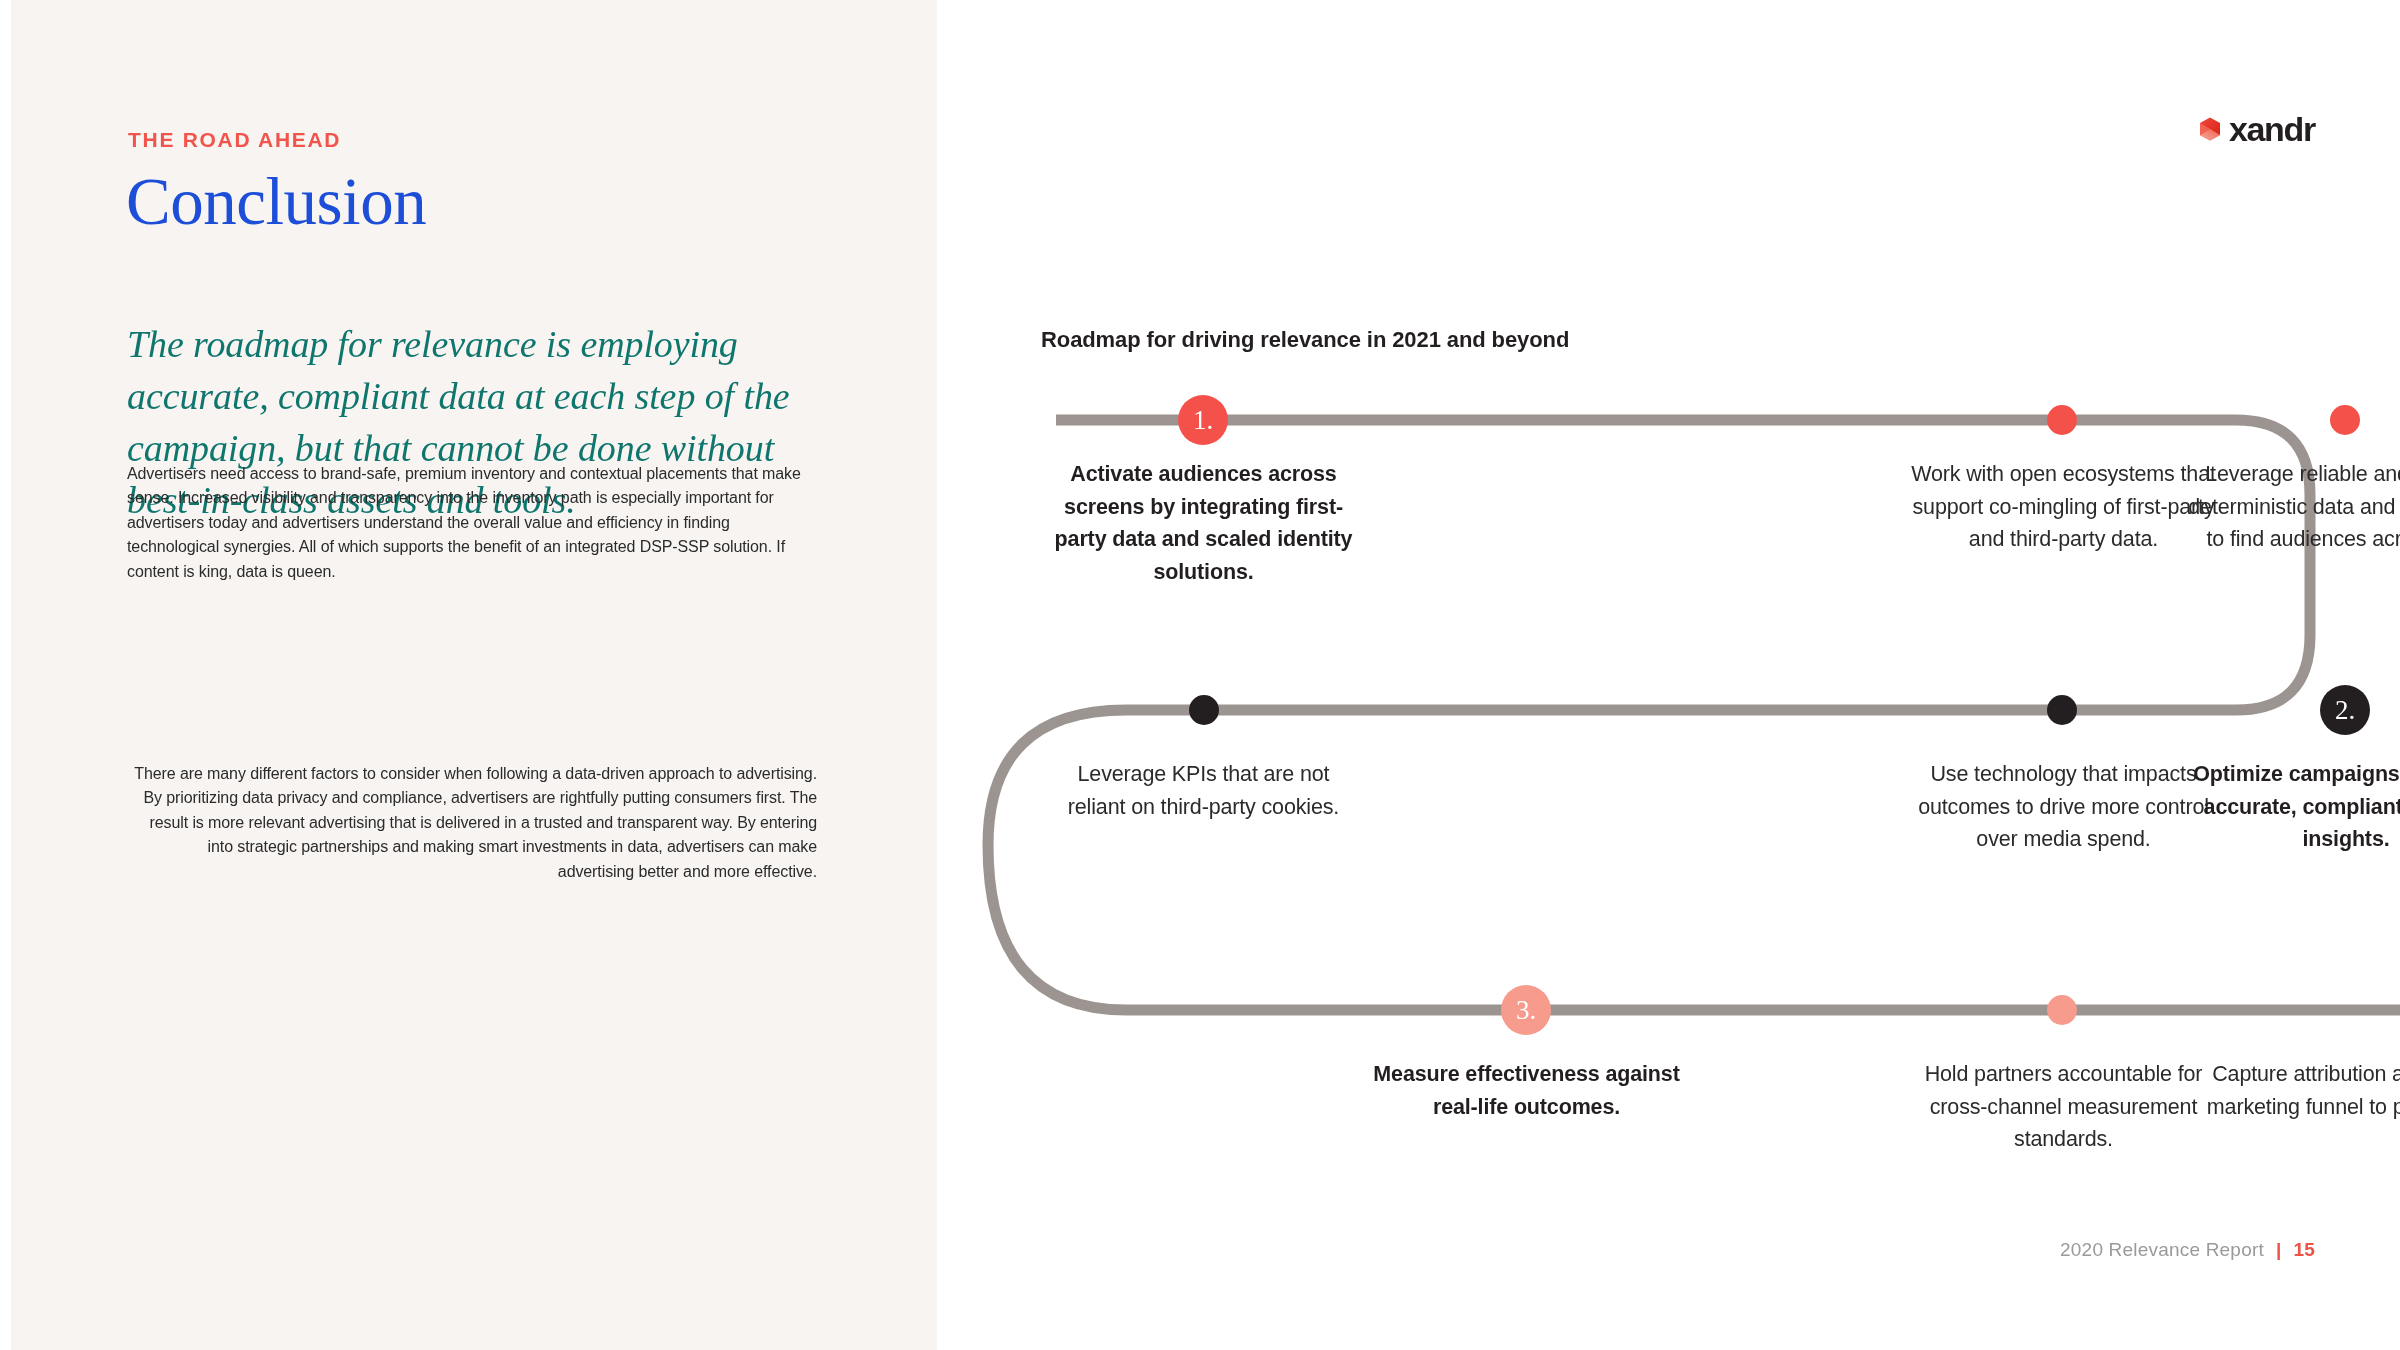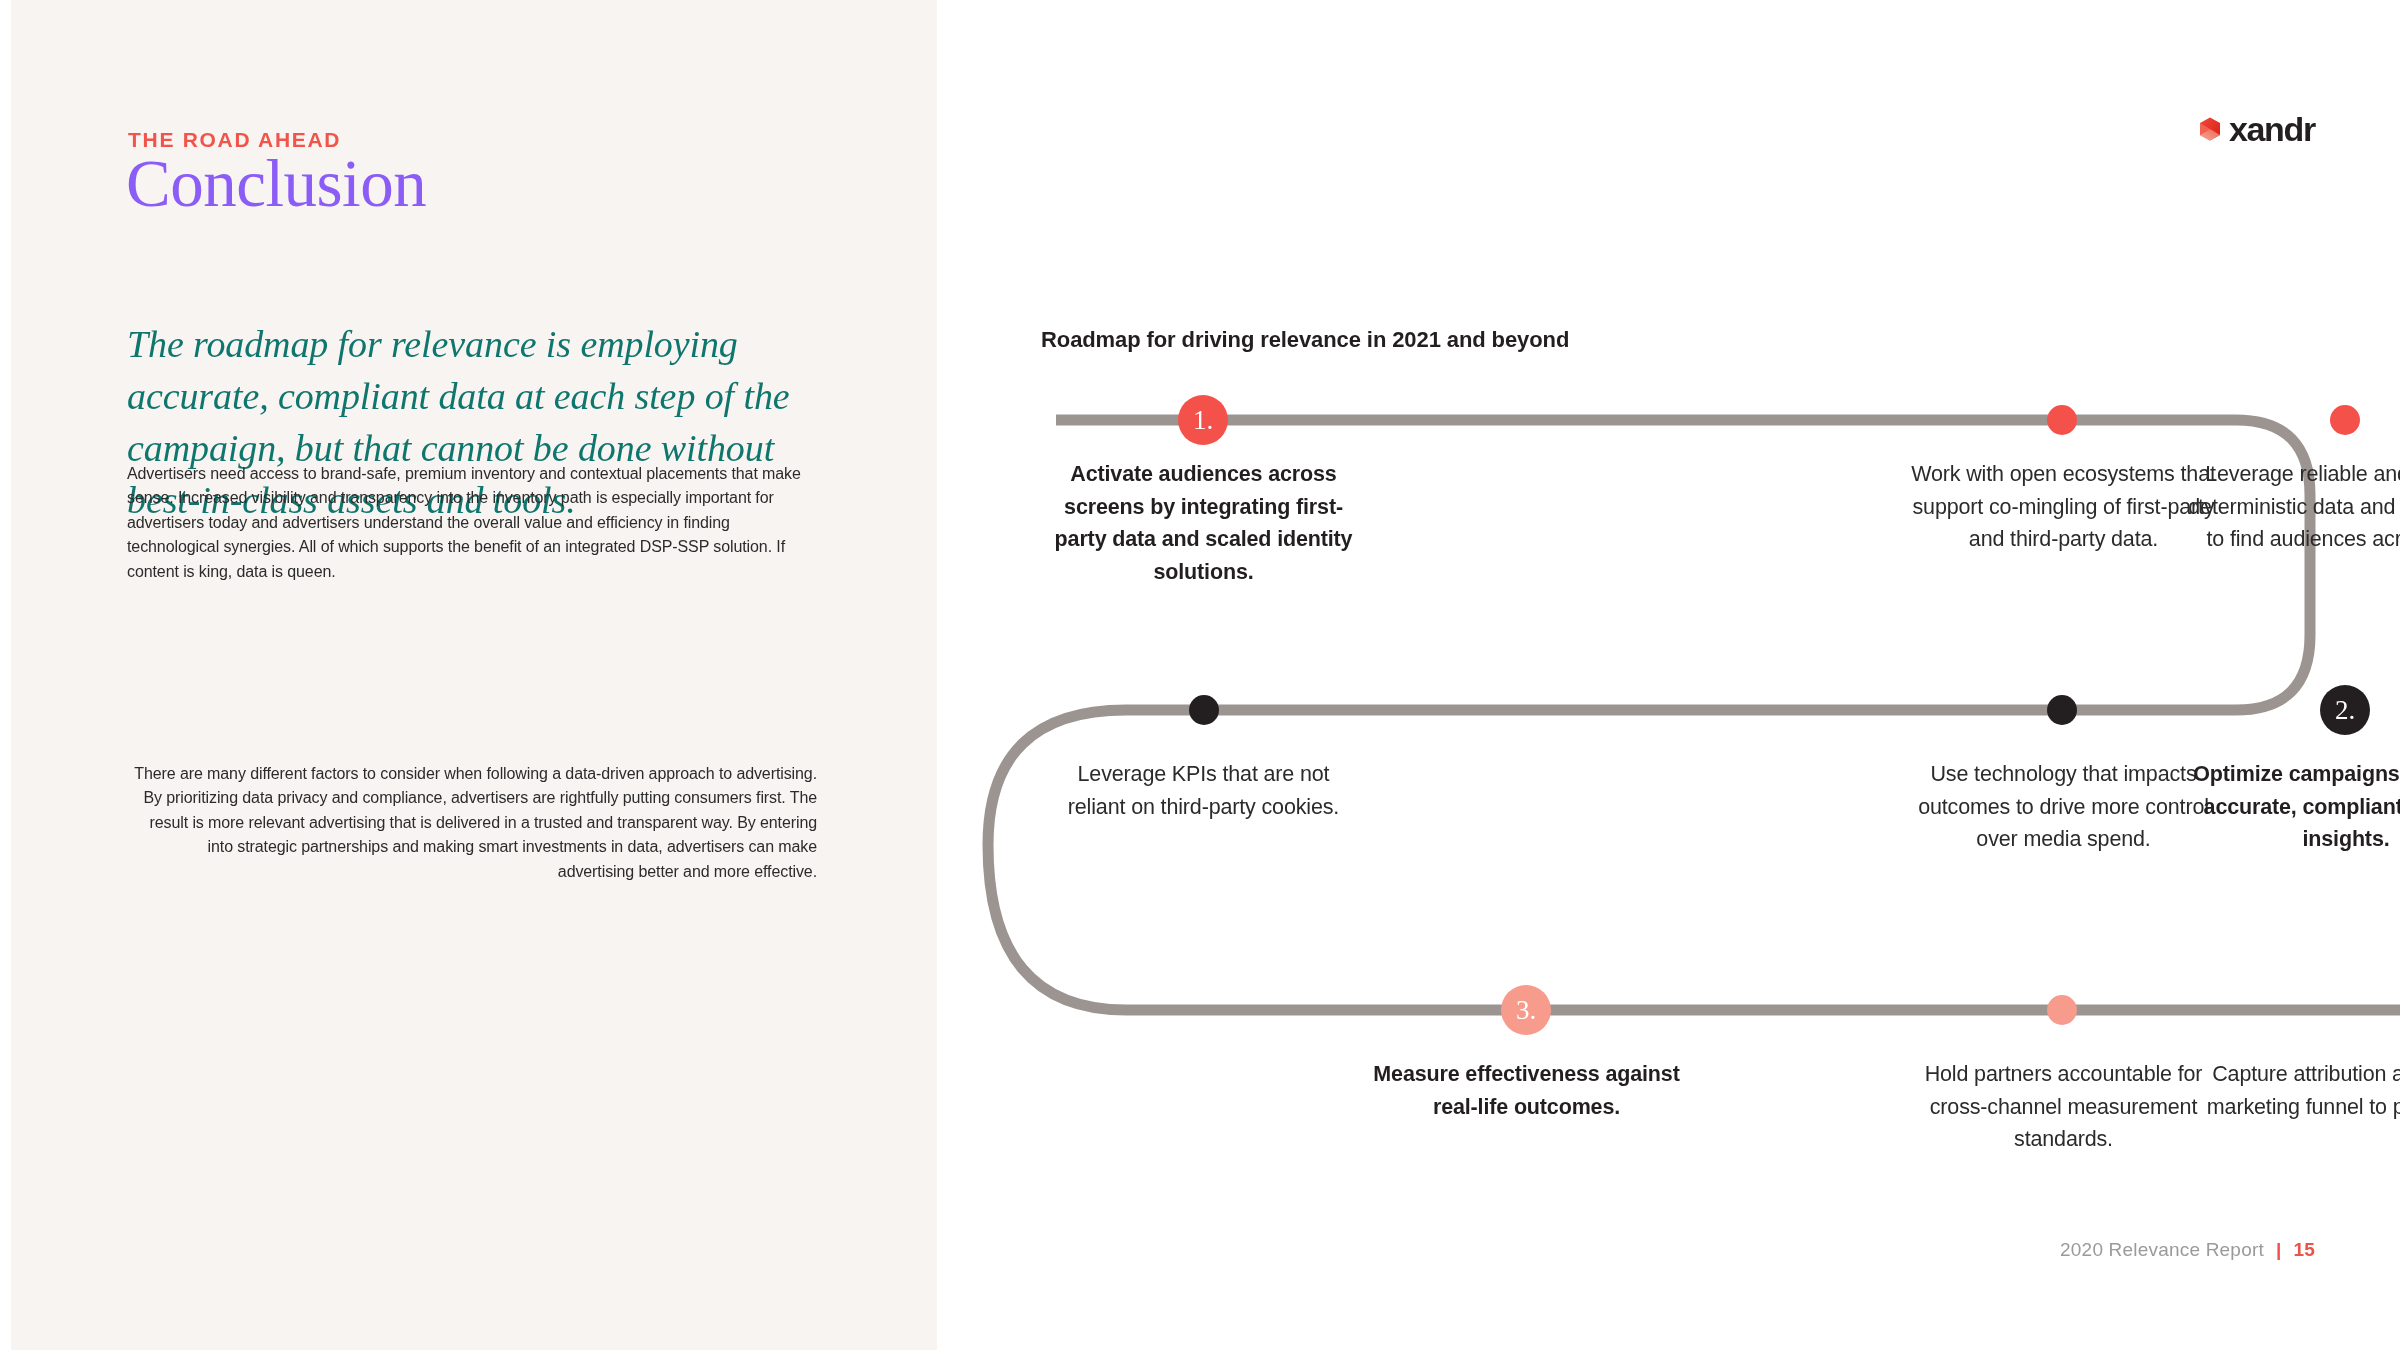--- a/index.html
+++ b/index.html
@@ -21,23 +21,23 @@
     margin-left:11px;
   }
   .eyebrow{
     position:absolute;left:117px;top:128px;
     font-family:"Liberation Sans", sans-serif;
     font-size:21px;font-weight:bold;letter-spacing:1.7px;
     color:#f0544a;
     text-transform:uppercase;
   }
   .page-title{
-    position:absolute;left:115px;top:145px;
+    position:absolute;left:115px;top:163px;
     font-family:"Liberation Serif", serif;
-    font-size:67px;font-weight:normal;color:#8b5cf6;
+    font-size:67px;font-weight:normal;color:#1d4ed8;
     letter-spacing:-0.5px;
   }
   .lede{
     position:absolute;left:116px;top:318px;width:705px;
     font-family:"Liberation Serif", serif;
     font-size:38px;line-height:1.37;color:#0f766e;
     letter-spacing:-0.1px;
     font-style:italic;
   }
   .body-par{

